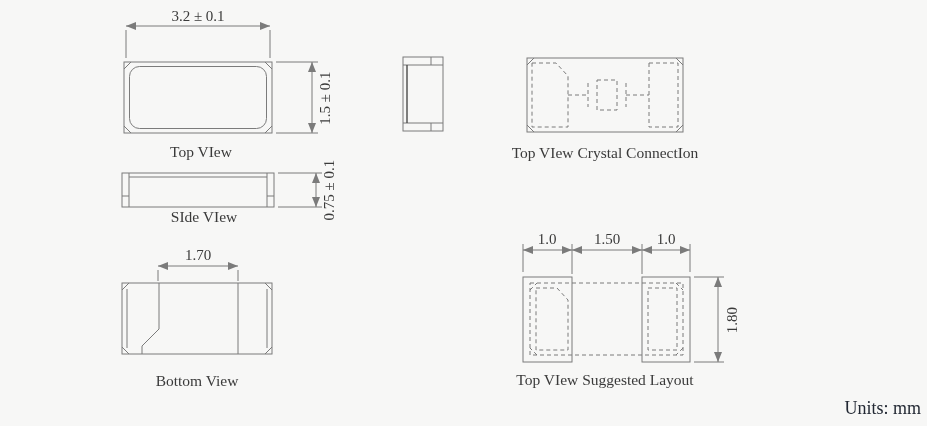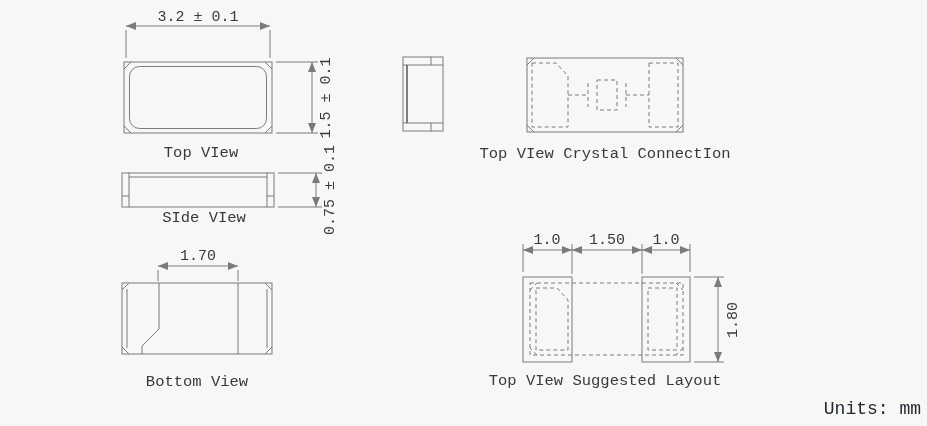--- a/index.html
+++ b/index.html
@@ -8,21 +8,21 @@
     --dark-line:#4a4a4a;
     --text:#3a3a3a;
     --units-text:#222833;
   }
   html,body{margin:0;padding:0;}
   body{background:var(--background);}
   .canvas{
     position:relative;
     width:927px;height:426px;
     background:var(--background);
-    font-family:Liberation Mono, monospace;
+    font-family:Liberation Serif, serif;
     overflow:hidden;
   }
   svg{position:absolute;left:0;top:0;}
   .ln{fill:none;stroke:var(--line);stroke-width:1;}
   .lnd{fill:none;stroke:var(--line);stroke-width:1;stroke-dasharray:4 3;}
   .dark{fill:none;stroke:var(--dark-line);stroke-width:1.4;}
   text{fill:var(--text);font-size:15px;}
   .lbl{font-size:15.5px;}
   .units{fill:var(--units-text);font-size:18px;}
 </style>

